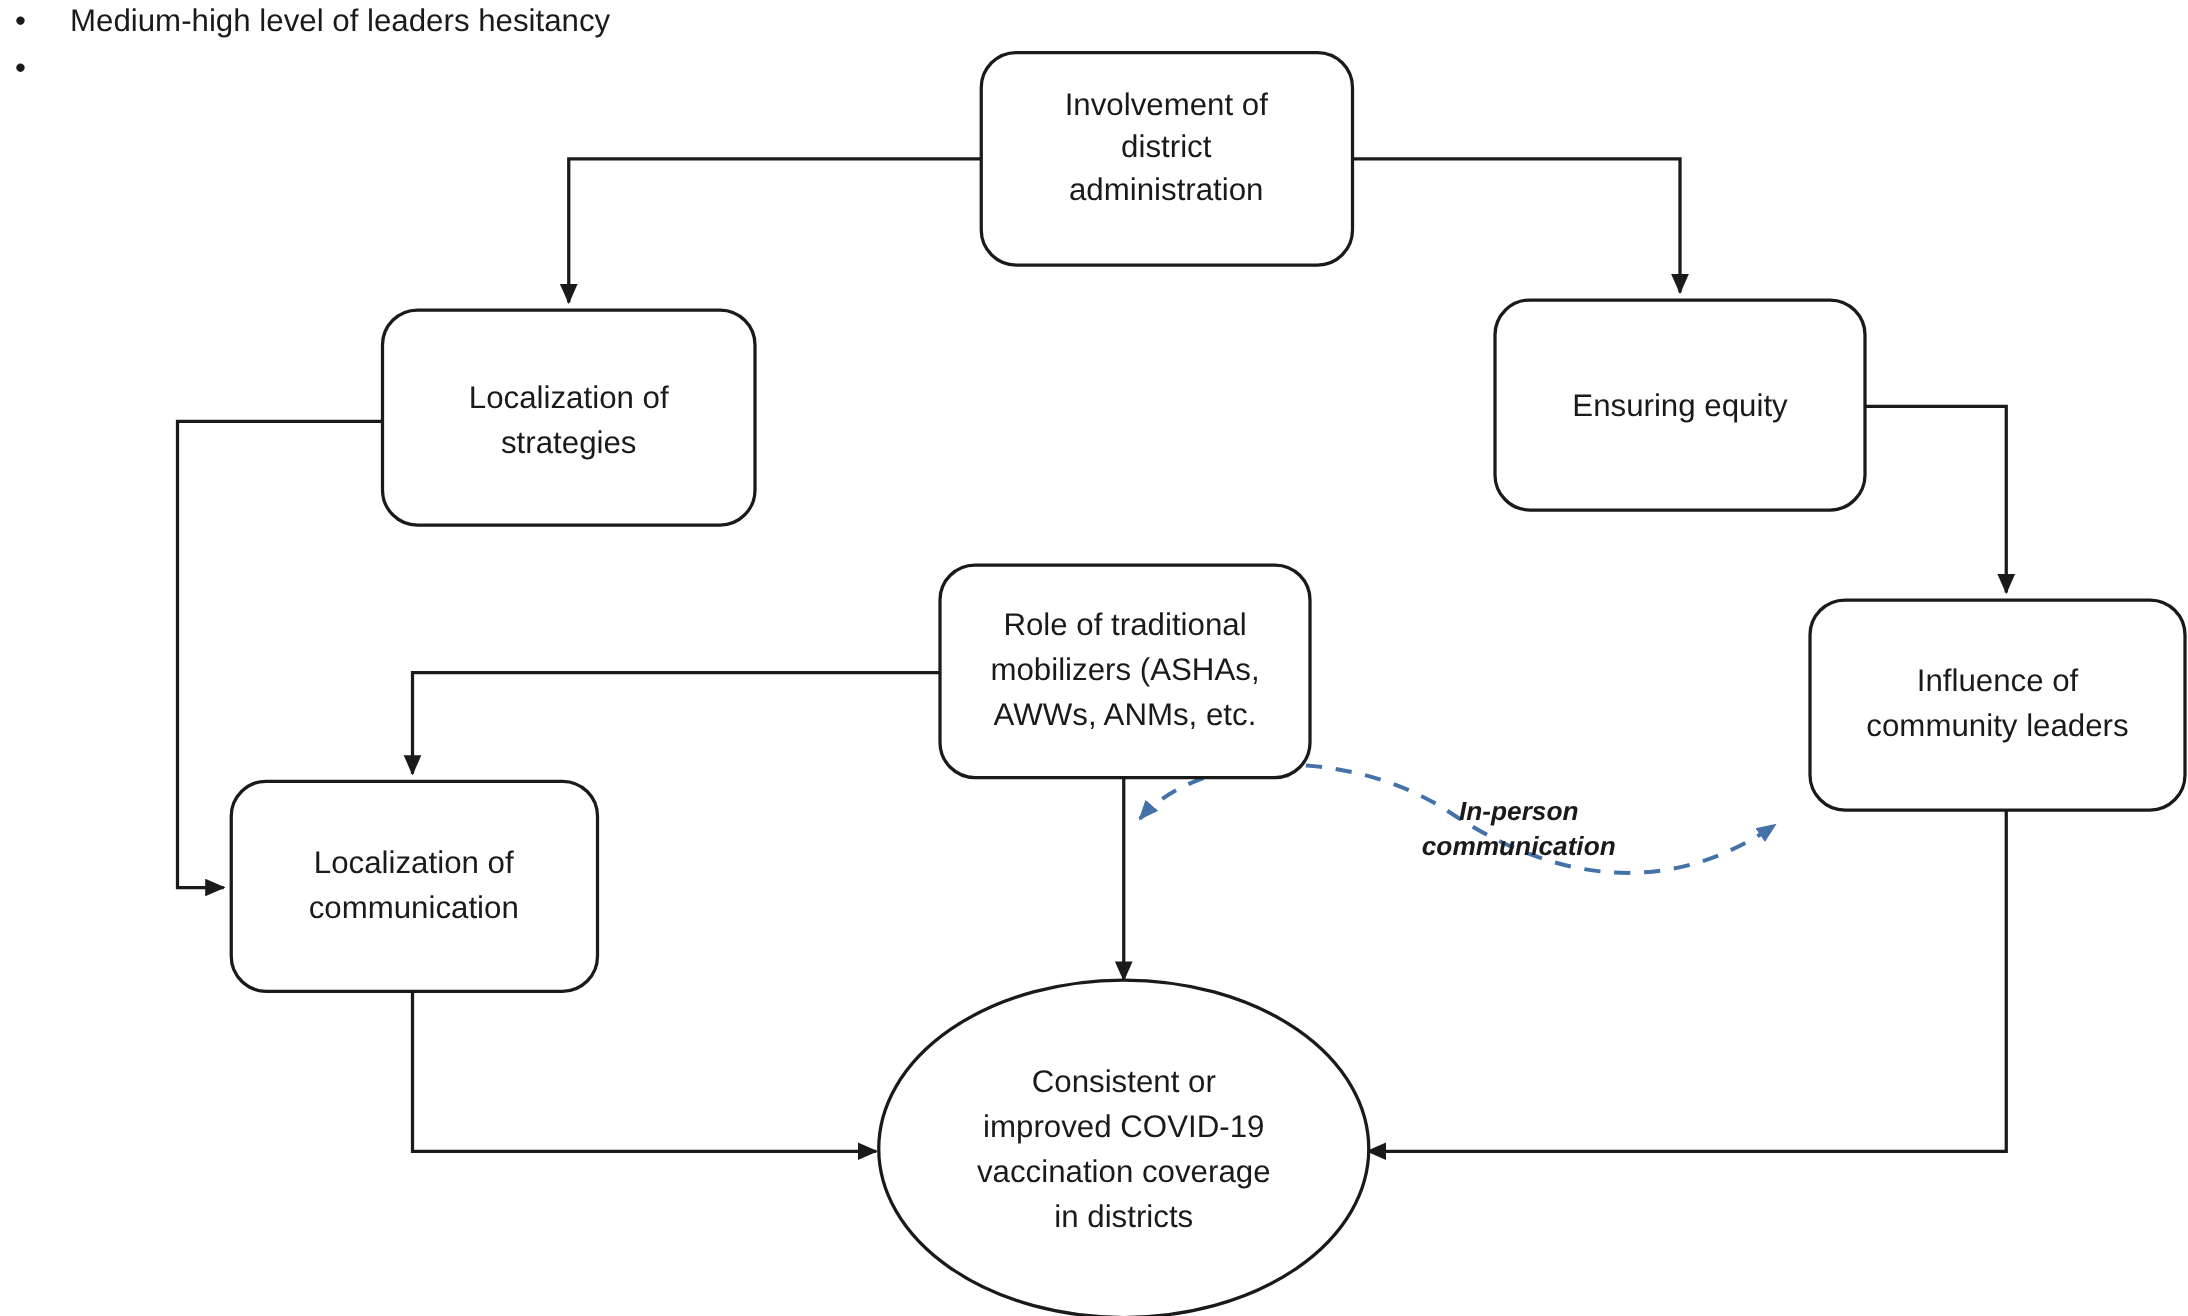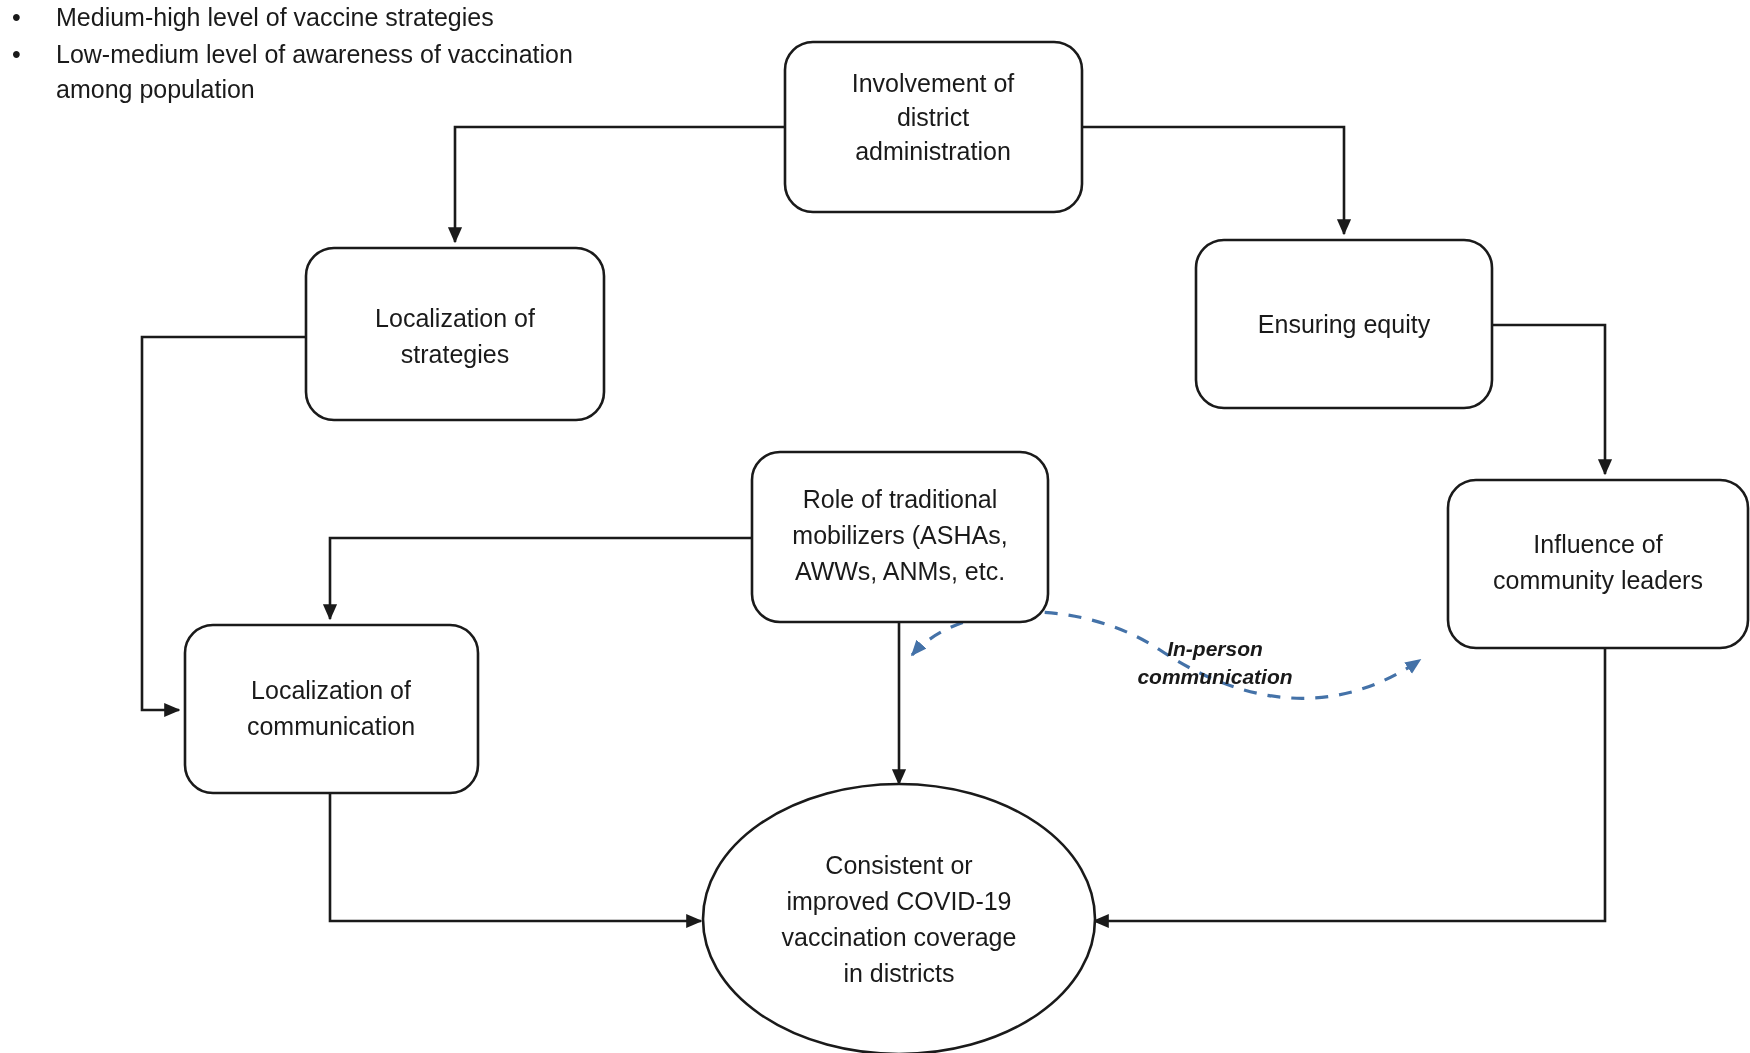--- a/index.html
+++ b/index.html
@@ -90,25 +90,24 @@
 </style>
 </head>
 <body>
 
 <div id="page">
 
   <div id="bullet-list">
     <ul>
       <li>
         <span class="bullet-dot">•</span>
-        <span>Medium-high level of vaccine strategies</span>
+        <span>Medium-high level of leaders hesitancy</span>
       </li>
       <li>
         <span class="bullet-dot">•</span>
-        <span>Low-medium level of awareness of vaccination among population</span>
       </li>
     </ul>
   </div>
 
   <svg id="diagram" viewBox="0 0 1750 1053">
     <defs>
       <marker id="arrow-black" viewBox="0 0 10 10" refX="9.2" refY="5" markerWidth="6.2" markerHeight="6.2" orient="auto-start-reverse">
         <path d="M 0 0.6 L 10 5 L 0 9.4 z" fill="#1a1a1a"></path>
       </marker>
       <marker id="arrow-blue-end" viewBox="0 0 10 10" refX="9" refY="5" markerWidth="5.0" markerHeight="5.0" orient="auto">

